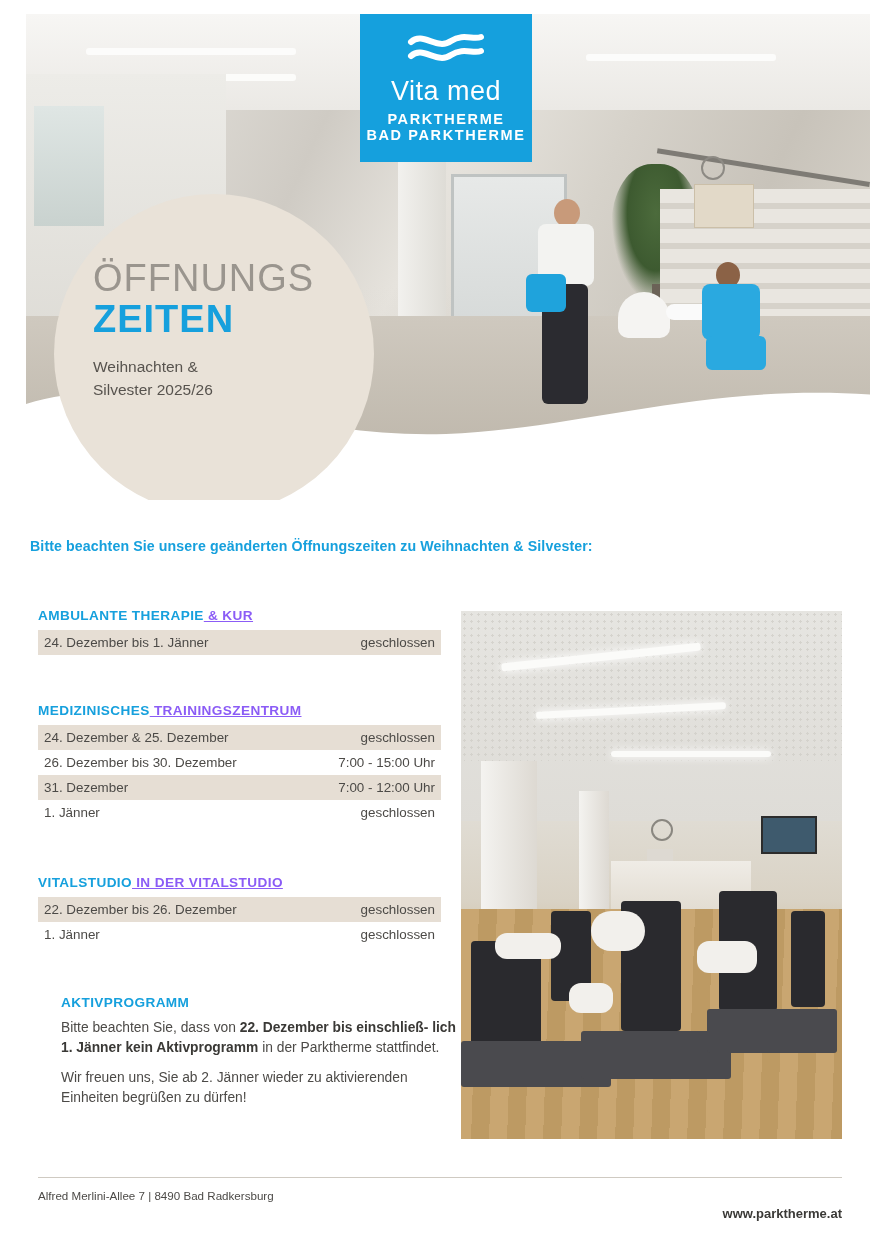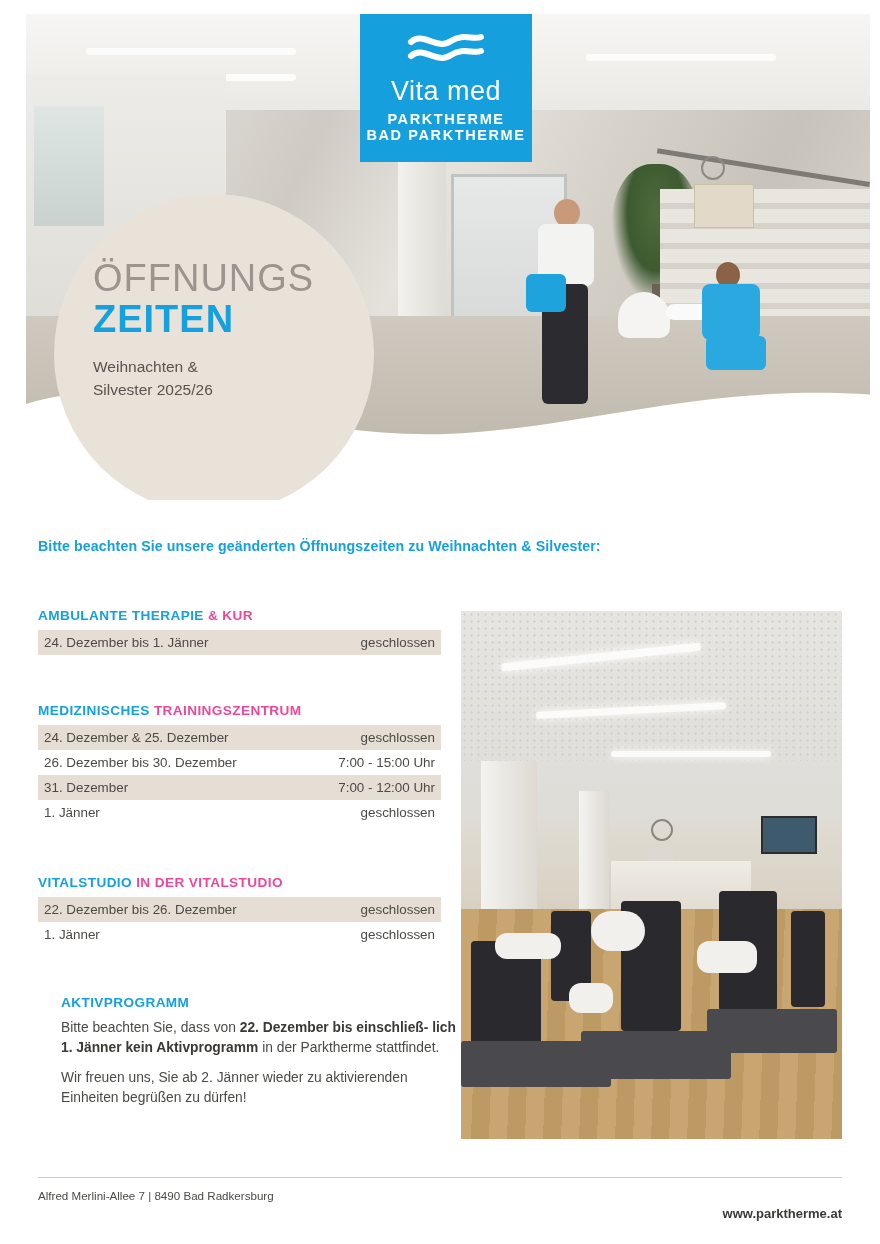--- a/index.html
+++ b/index.html
@@ -138,34 +138,34 @@
   .h-sub {
     margin-top: 16px;
     font-size: 15.5px;
     color: #57534e;
     line-height: 1.45;
   }
 
   
   .intro {
     position: absolute;
-    left: 38px; top: 538px;
+    left: 30px; top: 538px;
     font-size: 14.2px;
     font-weight: bold;
     color: #16a0dd;
     letter-spacing: .1px;
   }
   .sec-title {
     font-size: 13.6px;
     font-weight: bold;
     letter-spacing: .4px;
     margin-bottom: 7px;
   }
   .sec-title .hi { color: #16a0dd; }
-  .sec-title .rest { color: #ec4899; }
+  .sec-title .rest { color: #8b5cf6; text-decoration: underline; }
   .row {
     display: flex;
     justify-content: space-between;
     align-items: center;
     height: 25px;
     padding: 0 6px;
     font-size: 13.4px;
     color: #4c4a47;
     box-sizing: border-box;
   }

